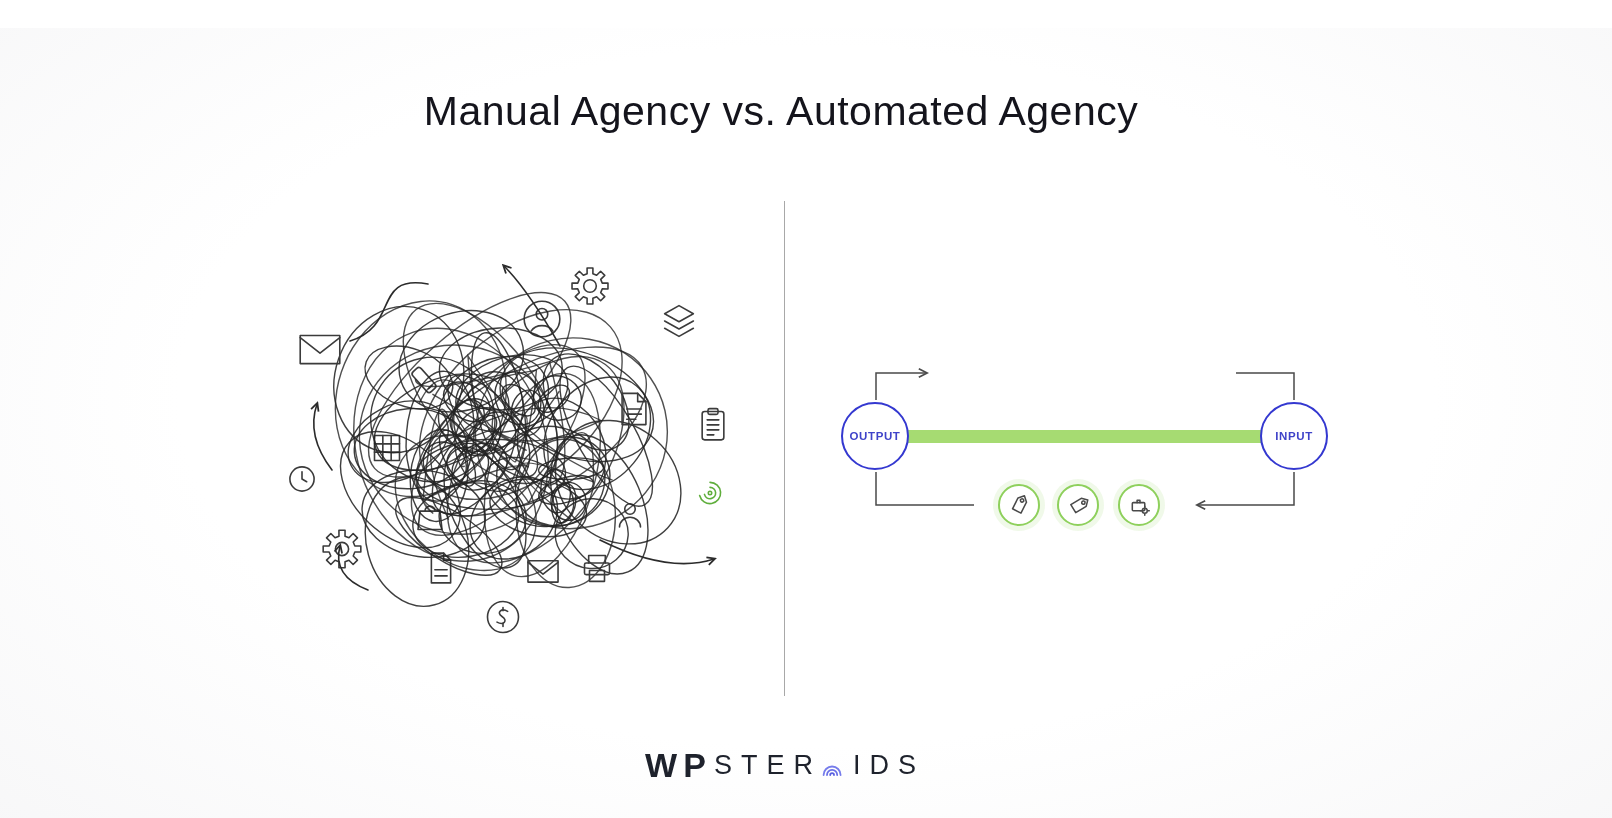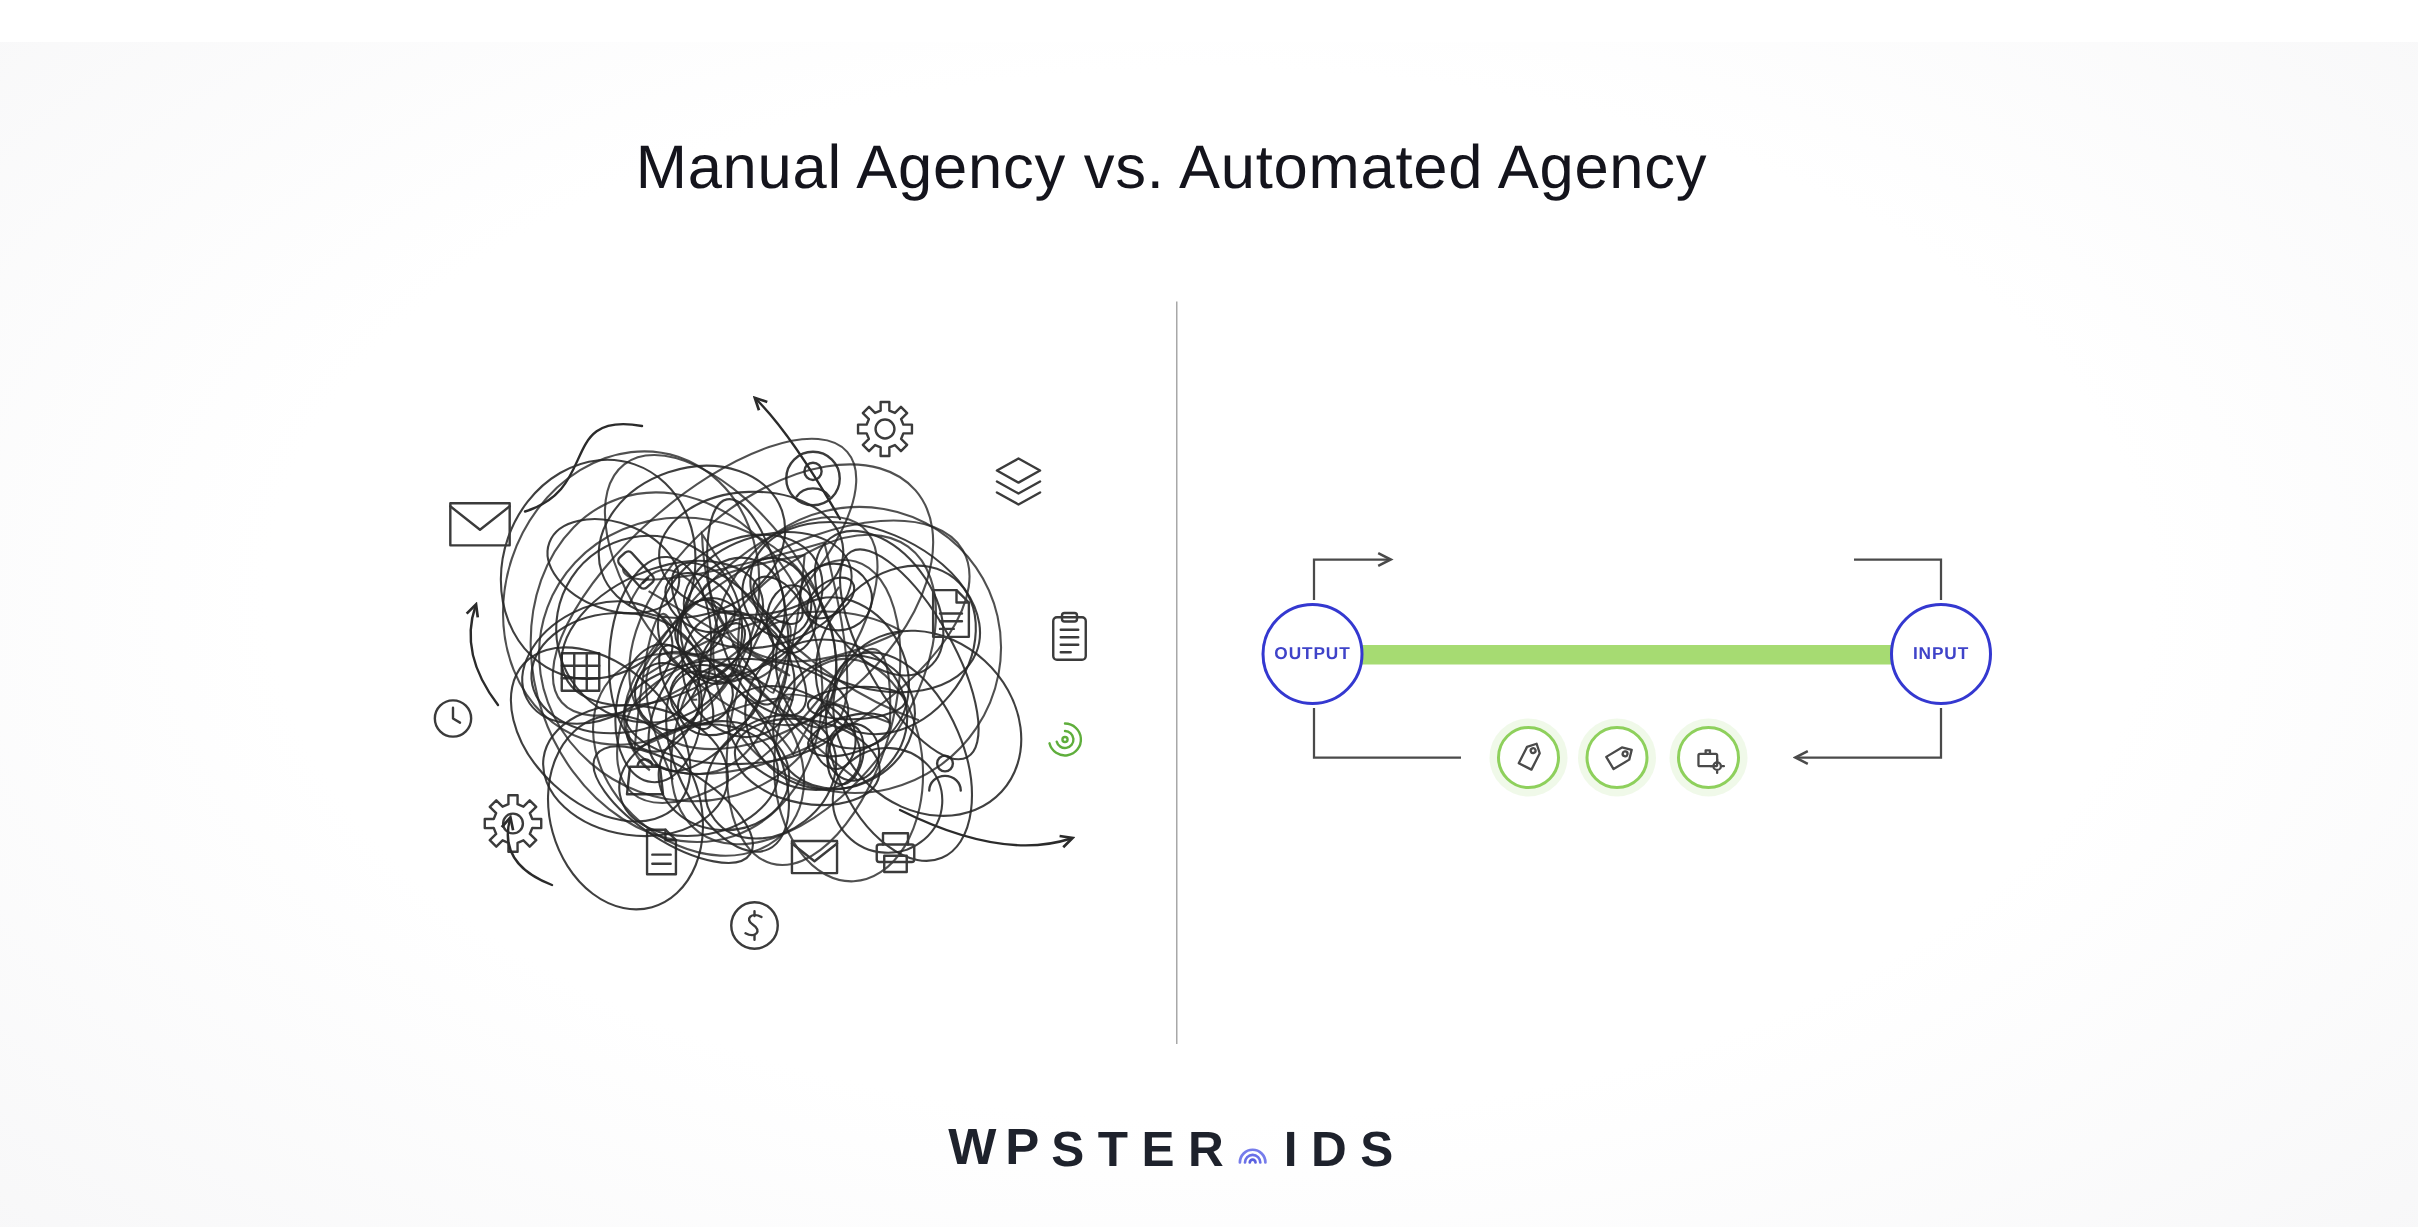--- a/index.html
+++ b/index.html
@@ -36,21 +36,21 @@
     position:absolute;width:42px;height:42px;border-radius:50%;background:#fff;
     border:2px solid #8ed05c;box-sizing:border-box;
     box-shadow:0 0 0 5px rgba(150,214,100,0.14);
     display:flex;align-items:center;justify-content:center;z-index:3;
   }
   .footer{
     position:absolute;left:785px;top:718px;transform:translateX(-50%);
     display:flex;align-items:center;color:#1e222c;white-space:nowrap;
   }
   .footer .b{font-size:34px;font-weight:800;letter-spacing:6px;}
-  .footer .m{font-size:33px;font-weight:700;letter-spacing:9px;margin-left:2px;}
+  .footer .m{font-size:27px;font-weight:400;letter-spacing:9px;margin-left:2px;}
   .footer .arc{margin:4px 6px 0 -3px;}
 </style>
 </head>
 <body>
 
 <div class="canvas">
 
   <h1 class="title">Manual Agency vs. Automated Agency</h1>
 
   <div class="divider"></div>

